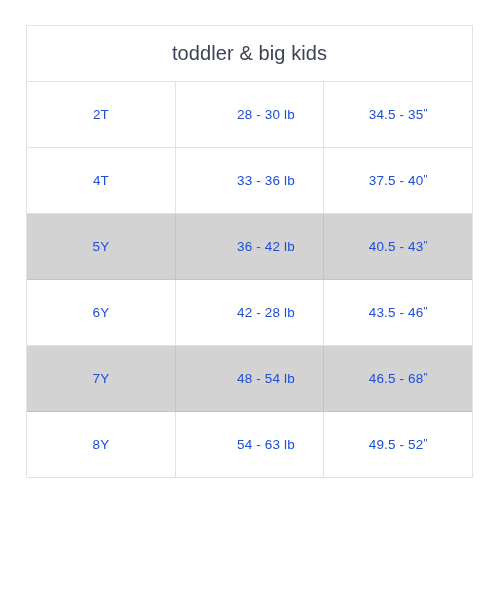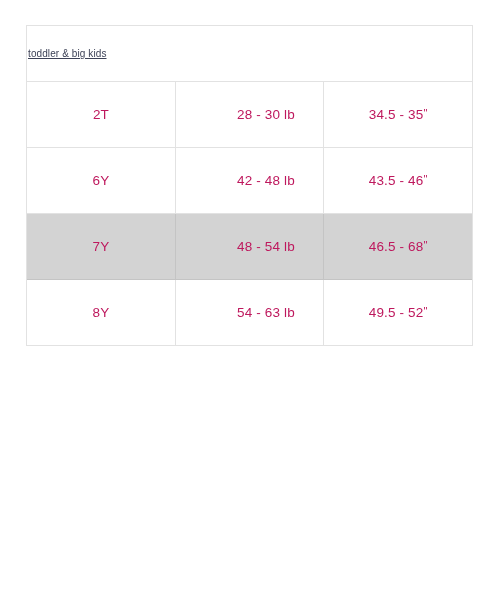--- a/index.html
+++ b/index.html
@@ -30,37 +30,36 @@
     background: #ffffff;
   }
   .size-chart table {
     width: 100%;
     border-collapse: collapse;
     table-layout: fixed;
   }
   .chart-title-cell,
   .chart-subtitle-cell {
     border-bottom: 1px solid #e2e2e2;
-    text-align: left;
+    text-align: center;
     color: #3d4257;
-    font-size: 10px;
+    font-size: 20px;
     font-weight: 400;
     letter-spacing: 0.1px;
-    text-decoration: underline;
   }
   .chart-title-cell {
     height: 53px;
   }
   .chart-subtitle-cell {
     height: 65px;
   }
   .data-row > td {
     height: 63px;
     text-align: center;
-    color: #be185d;
+    color: #1d4ed8;
     font-size: 13.5px;
     font-weight: 400;
     letter-spacing: 0.15px;
     border-right: 1px solid #e2e2e2;
     border-bottom: 1px solid #e2e2e2;
   }
   .data-row > td:last-child {
     border-right: none;
   }
   .data-row:last-child > td {
@@ -95,25 +94,35 @@
         </tr>
 
 
         <tr class="data-row">
           <td class="col-size">2T</td>
           <td class="col-weight">28 - 30 lb</td>
           <td class="col-height"><span>34.5 - 35</span><span class="inch-mark">"</span></td>
         </tr>
 
 
+        <tr class="data-row">
+          <td class="col-size">4T</td>
+          <td class="col-weight">33 - 36 lb</td>
+          <td class="col-height"><span>37.5 - 40</span><span class="inch-mark">"</span></td>
+        </tr>
 
+        <tr class="data-row shaded">
+          <td class="col-size">5Y</td>
+          <td class="col-weight">36 - 42 lb</td>
+          <td class="col-height"><span>40.5 - 43</span><span class="inch-mark">"</span></td>
+        </tr>
 
         <tr class="data-row">
           <td class="col-size">6Y</td>
-          <td class="col-weight">42 - 48 lb</td>
+          <td class="col-weight">42 - 28 lb</td>
           <td class="col-height"><span>43.5 - 46</span><span class="inch-mark">"</span></td>
         </tr>
 
         <tr class="data-row shaded">
           <td class="col-size">7Y</td>
           <td class="col-weight">48 - 54 lb</td>
           <td class="col-height"><span>46.5 - 68</span><span class="inch-mark">"</span></td>
         </tr>
 
         <tr class="data-row">

